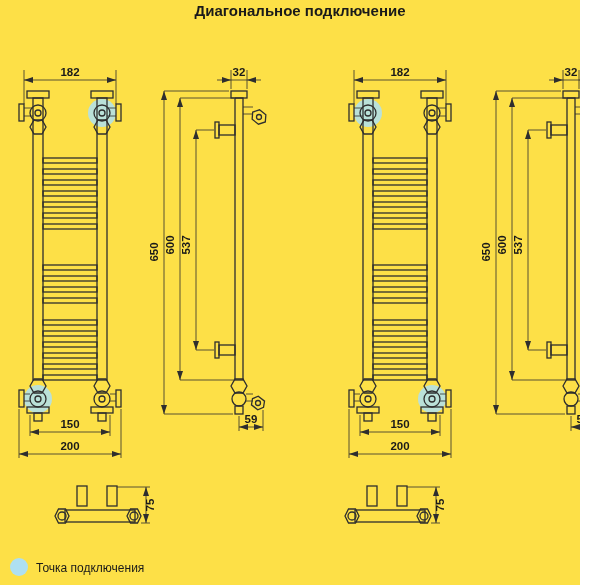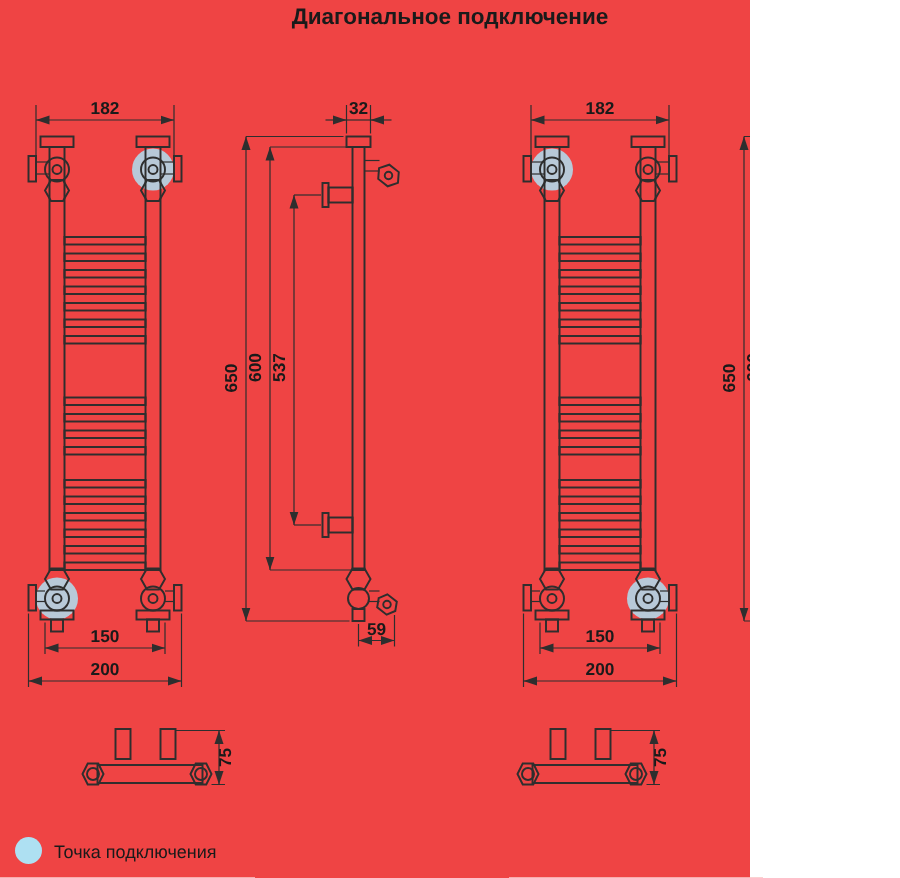--- a/index.html
+++ b/index.html
@@ -1,20 +1,20 @@
 <!DOCTYPE html>
 <html style="--line: #2e2e2e; --hl: #aee0f2;"><head>
 <meta charset="utf-8">
 <style>
   :root{
     --line:#2e2e2e;
     --hl:#aee0f2;
   }
   html,body{margin:0;padding:0;background:#ffffff;}
-  .stage{position:relative;width:500px;height:585px;background:#ef4444;overflow:hidden;}
+  .stage{position:relative;width:580px;height:585px;background:#fde047;overflow:hidden;}
   svg{display:block;}
   .obj{fill:none;stroke:var(--line);stroke-width:1.3;}
   .ext{fill:none;stroke:var(--line);stroke-width:0.8;}
   .dim{fill:none;stroke:var(--line);stroke-width:0.8;
        marker-start:url(#arr);marker-end:url(#arr);}
   .dimE{fill:none;stroke:var(--line);stroke-width:0.8;marker-end:url(#arr);}
   text{font-family:"Liberation Sans","DejaVu Sans",sans-serif;fill:#1a1a1a;}
   .dimtxt{font-size:11.5px;font-weight:700;}
   .title{font-size:15px;font-weight:700;}
   .legendtxt{font-size:12px;font-weight:400;}

